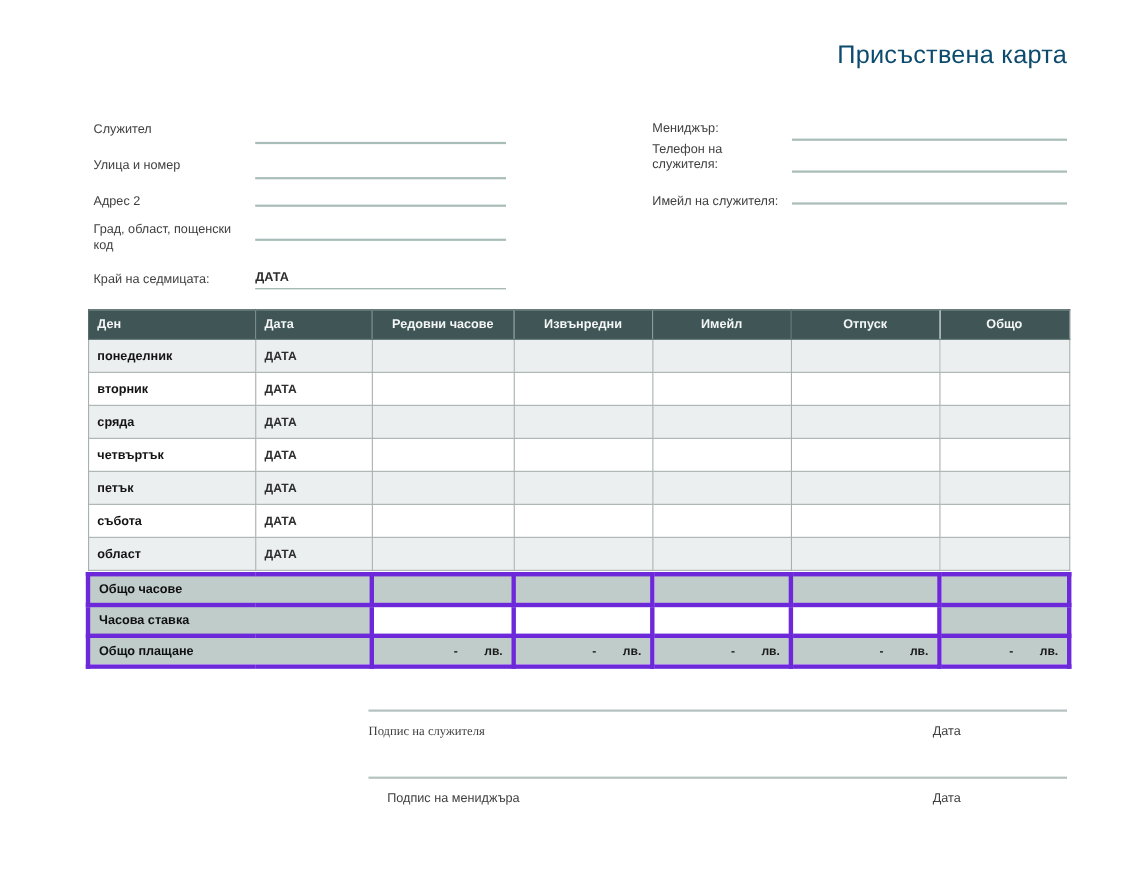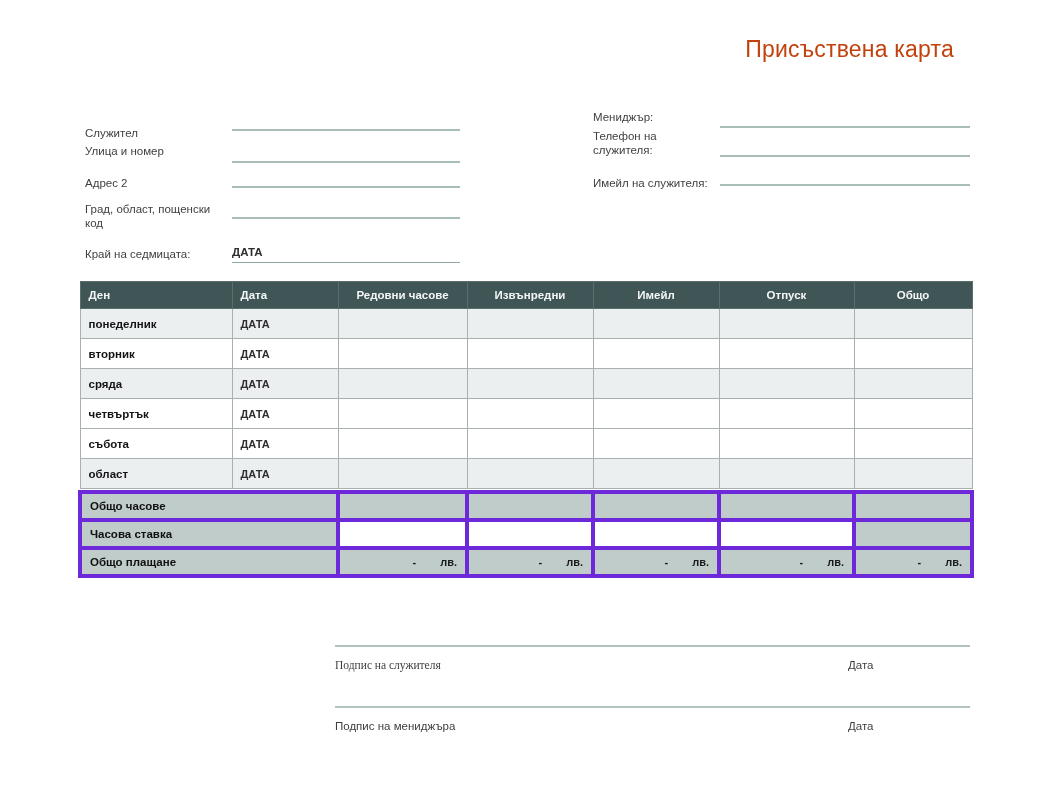--- a/index.html
+++ b/index.html
@@ -9,23 +9,23 @@
     width: 1038px;
     height: 800px;
     background: #ffffff;
     font-family: "Liberation Sans", sans-serif;
     color: #3d3d3d;
     overflow: hidden;
   }
   .title {
     position: absolute;
     top: 36px;
-    right: 84px;
+    right: 68px;
     font-size: 23px;
-    color: #c2410c;
+    color: #0c4a6e;
     letter-spacing: 0.2px;
   }
   .lbl {
     position: absolute;
     font-size: 11.5px;
     color: #3f3f3f;
     line-height: 14px;
   }
   .fline {
     position: absolute;
@@ -100,21 +100,21 @@
     color: #3f3f3f;
   }
 </style>
 </head>
 <body>
 
 <div class="page">
 
   <div class="title">Присъствена карта</div>
 
-  <div class="lbl" style="left:85px; top:111px;margin-top:15px;">Служител</div>
+  <div class="lbl" style="left:85px; top:111px;">Служител</div>
   <div class="fline" style="left:232px; top:129px; width:228px;"></div>
 
   <div class="lbl" style="left:85px; top:144px;">Улица и номер</div>
   <div class="fline" style="left:232px; top:161px; width:228px;"></div>
 
   <div class="lbl" style="left:85px; top:176px;">Адрес 2</div>
   <div class="fline" style="left:232px; top:186px; width:228px;"></div>
 
   <div class="lbl" style="left:85px; top:202px; width:140px;">Град, област, пощенски код</div>
   <div class="fline" style="left:232px; top:217px; width:228px;"></div>
@@ -182,20 +182,29 @@
     </tr>
     <tr class="day">
       <td class="day-name">четвъртък</td>
       <td class="day-date">ДАТА</td>
       <td></td>
       <td></td>
       <td></td>
       <td></td>
       <td></td>
     </tr>
+    <tr class="day alt">
+      <td class="day-name">петък</td>
+      <td class="day-date">ДАТА</td>
+      <td></td>
+      <td></td>
+      <td></td>
+      <td></td>
+      <td></td>
+    </tr>
     <tr class="day">
       <td class="day-name">събота</td>
       <td class="day-date">ДАТА</td>
       <td></td>
       <td></td>
       <td></td>
       <td></td>
       <td></td>
     </tr>
     <tr class="day alt">
@@ -262,16 +271,16 @@
       </td>
     </tr>
   </tbody>
     </table>
 
   <div class="sigline" style="left:335px; top:645px; width:635px;"></div>
   <div class="siglbl" style="left:335px; top:659px;font-family:Liberation Serif, serif;">Подпис на служителя</div>
   <div class="siglbl" style="left:848px; top:659px;">Дата</div>
 
   <div class="sigline" style="left:335px; top:706px; width:635px;"></div>
-  <div class="siglbl" style="left:335px; top:720px;">Подпис на мениджъра</div>
+  <div class="siglbl" style="left:352px; top:720px;">Подпис на мениджъра</div>
   <div class="siglbl" style="left:848px; top:720px;">Дата</div>
 
 </div>
 
 </body></html>

